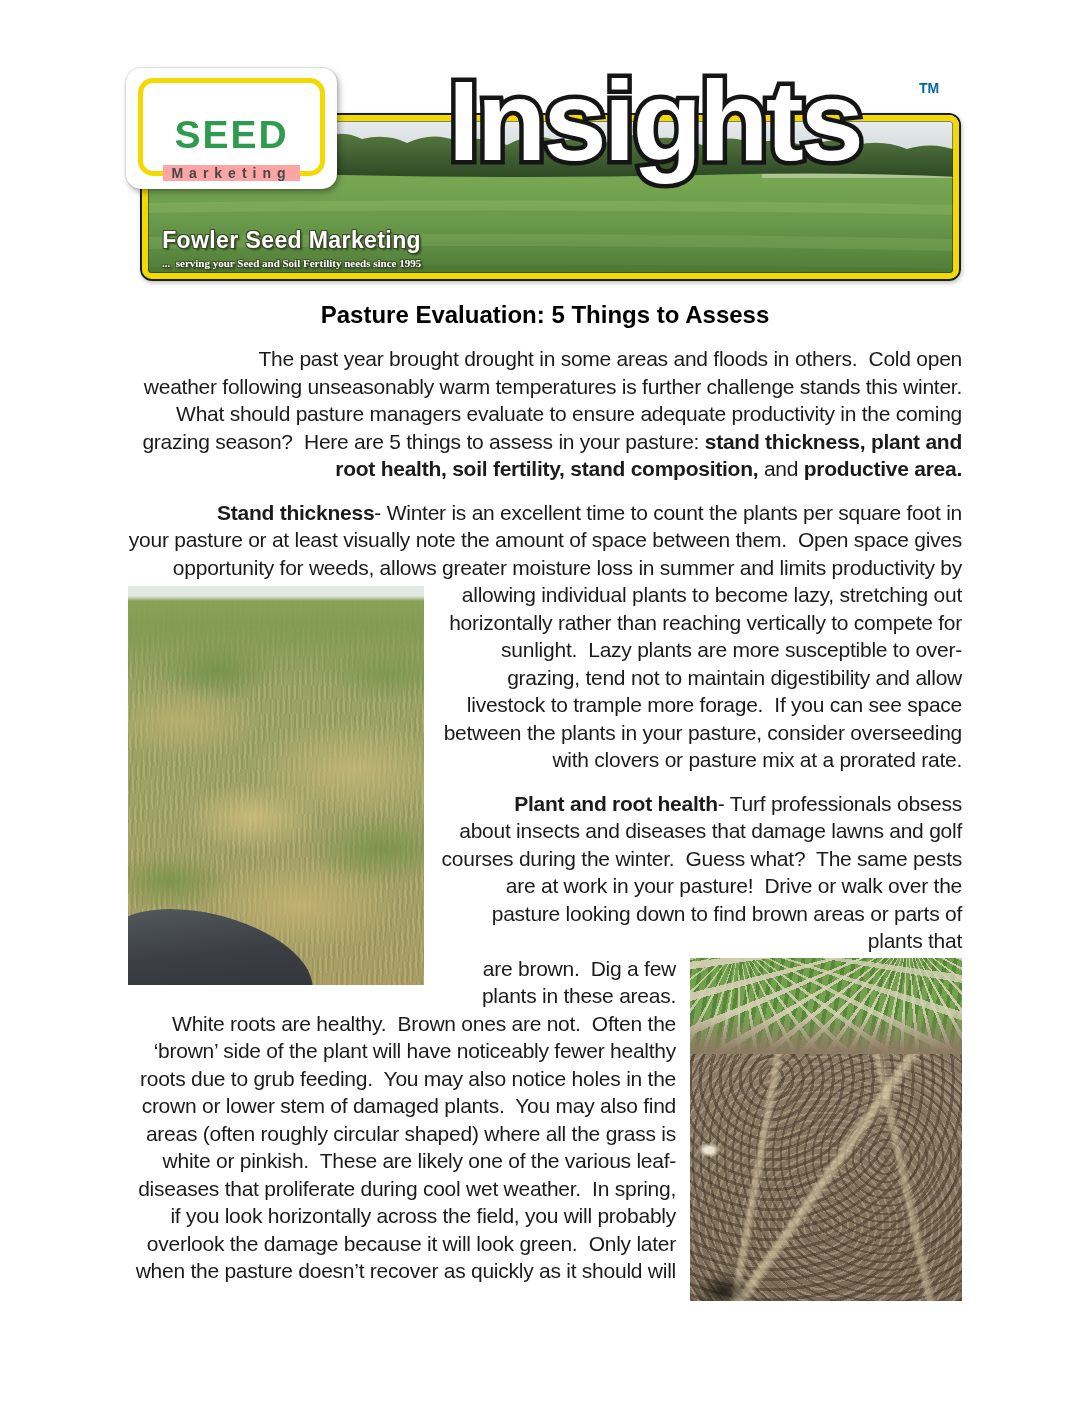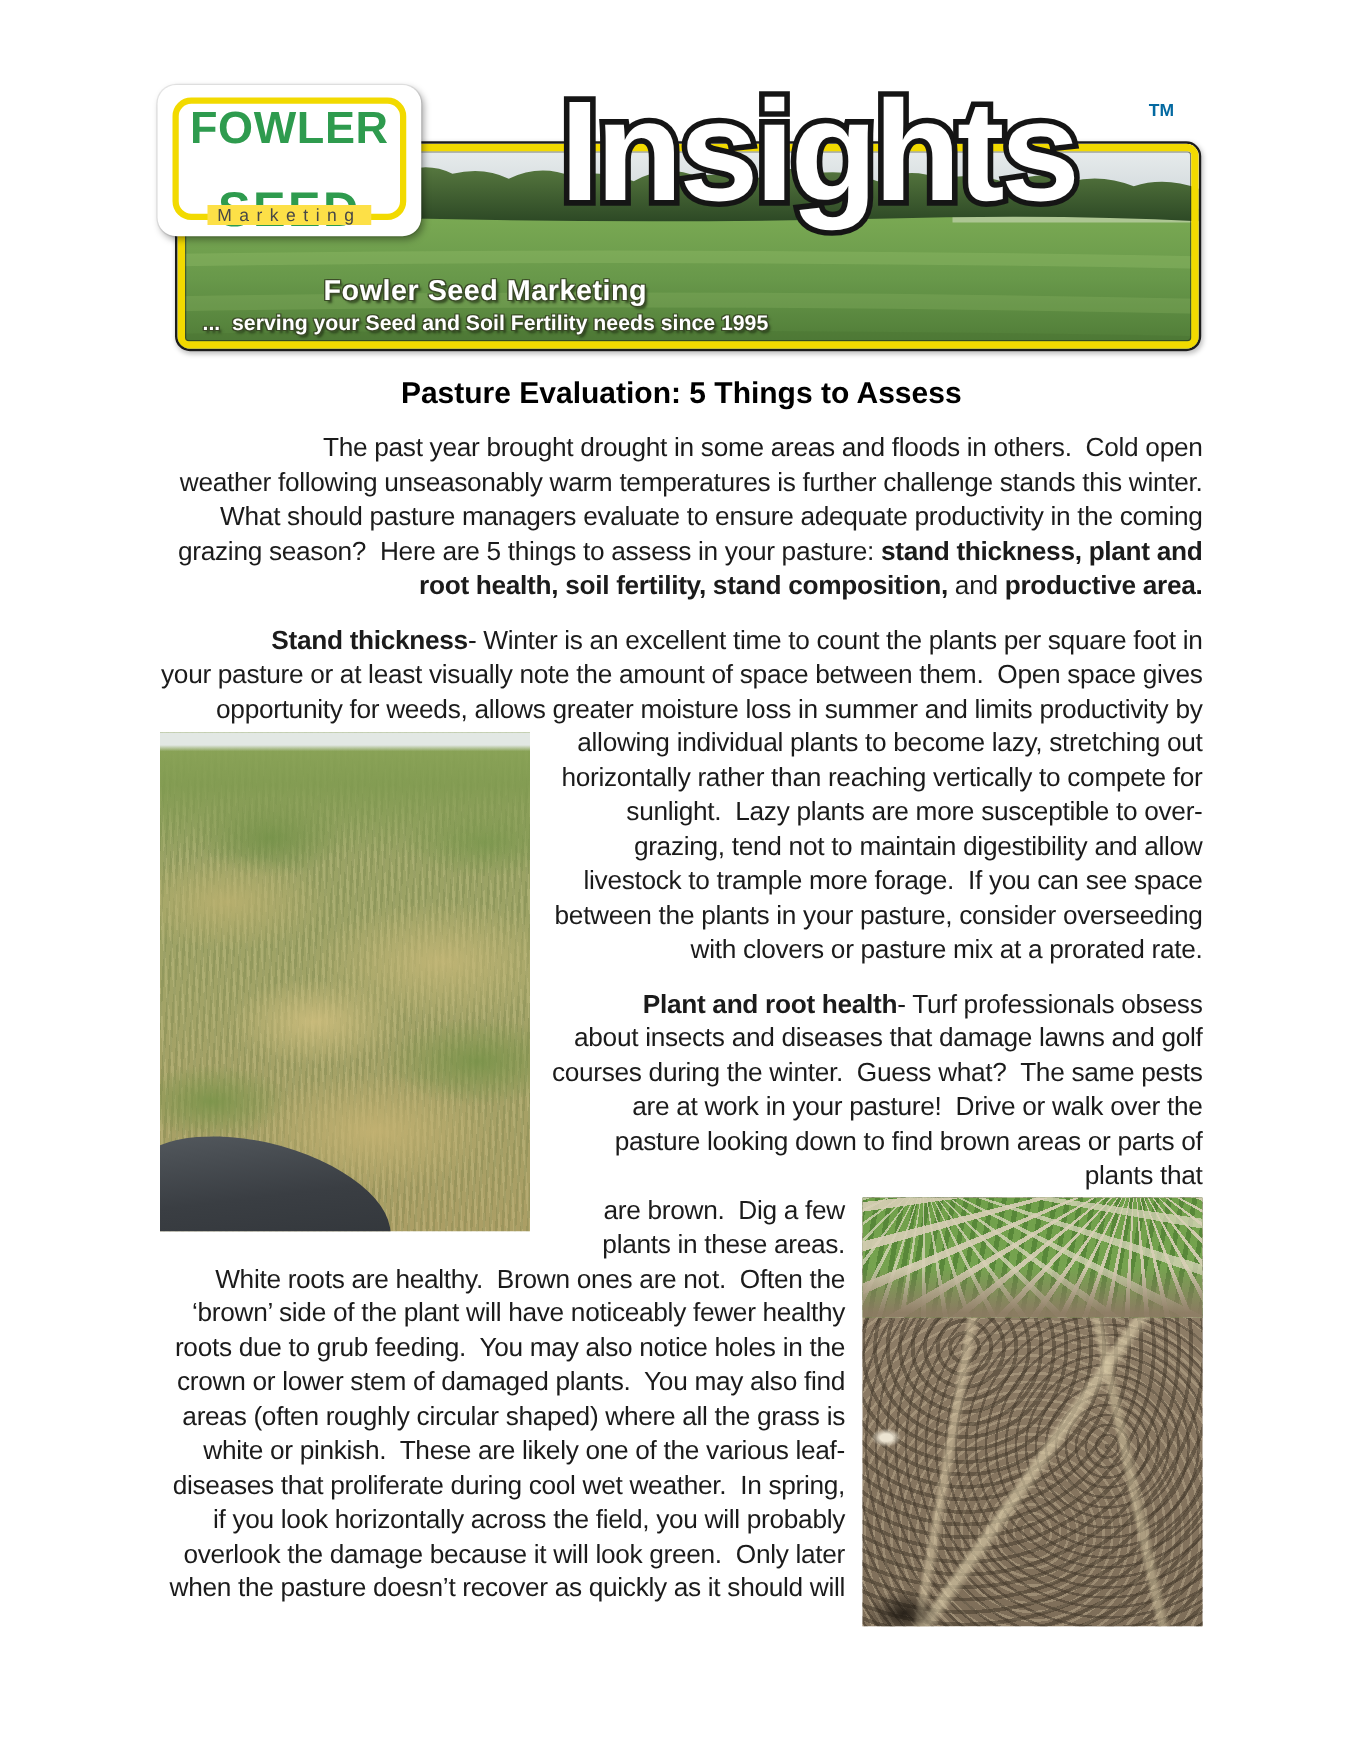--- a/index.html
+++ b/index.html
@@ -27,43 +27,44 @@
     border: 6px solid #f2da00; border-radius: 9px;
     box-shadow: inset 0 0 0 1px rgba(35,40,25,.55);
   }
   .banner-caption { position: absolute; left: 20px; bottom: 10px; z-index: 3; color: #fff; text-align: center; }
   .caption1 {
     font-size: 23px; font-weight: bold; letter-spacing: .4px; white-space: pre;
     text-shadow: -1px -1px 0 #3a4a27, 1px -1px 0 #3a4a27, -1px 1px 0 #3a4a27,
                  1px 1px 0 #3a4a27, 2px 2px 2px rgba(20,30,10,.65);
   }
   .caption2 {
-    font-size: 17px; font-weight: bold; margin-top: 3px; white-space: pre;
+    font-size: 11px; font-weight: bold; margin-top: 3px; white-space: pre;
     text-shadow: -1px -1px 0 #3a4a27, 1px -1px 0 #3a4a27, -1px 1px 0 #3a4a27,
                  1px 1px 0 #3a4a27, 2px 2px 2px rgba(20,30,10,.65);
+    font-family: Liberation Serif, serif;
   }
 
   
   .logo {
     position: absolute; left: 126px; top: 68px; z-index: 4;
     width: 211px; height: 121px;
     background: #ffffff; border-radius: 15px;
     box-shadow: 2px 3px 6px rgba(0,0,0,.35), 0 0 0 1px rgba(0,0,0,.08);
   }
   .logo-frame {
     position: absolute; left: 12px; right: 12px; top: 10px; bottom: 13px;
     border: 5px solid #f2da00; border-radius: 15px;
   }
   .logo-lines { position: absolute; top: 17px; left: 0; width: 100%; text-align: center; color: #2e9b4e; font-weight: bold; }
   .logo-line1 { font-size: 36px; line-height: 34px; letter-spacing: 0.5px; }
   .logo-line2 { font-size: 39px; line-height: 36px; letter-spacing: 2px; margin-top: 32px; }
   .logo-marketing { position: absolute; bottom: 7px; left: 0; width: 100%; text-align: center; }
   .logo-marketing span {
-    display: inline-block; background: #fde047; padding: 0 8px;
-    color: #474747; font-weight: normal; font-size: 14px; letter-spacing: 6px;
+    display: inline-block; background: #fca5a5; padding: 0 8px;
+    color: #474747; font-weight: bold; font-size: 14px; letter-spacing: 6px;
   }
 
   
   .masthead-svg { position: absolute; left: 444px; top: 50px; z-index: 5; }
   .masthead-svg text {
     font-family: "Liberation Sans", sans-serif;
     font-weight: bold;
     paint-order: stroke fill;
   }
   .trademark {
@@ -179,21 +180,20 @@
   <div class="banner-frame"></div>
   <div class="banner-caption">
     <div class="caption1">Fowler Seed Marketing</div>
     <div class="caption2">...  serving your Seed and Soil Fertility needs since 1995</div>
   </div>
 </div>
 
 <div class="logo">
   <div class="logo-frame"></div>
   <div class="logo-lines">
-    <div class="logo-line1">FOWLER</div>
     <div class="logo-line2">SEED</div>
   </div>
   <div class="logo-marketing">
     <span>Marketing</span>
   </div>
 </div>
 
 <svg class="masthead-svg" width="520" height="140" viewBox="0 0 520 140" aria-hidden="true">
   <text x="4" y="110" font-size="114" letter-spacing="-3" fill="#ffffff" stroke="#151515" stroke-width="9">Insights</text>
 </svg>

